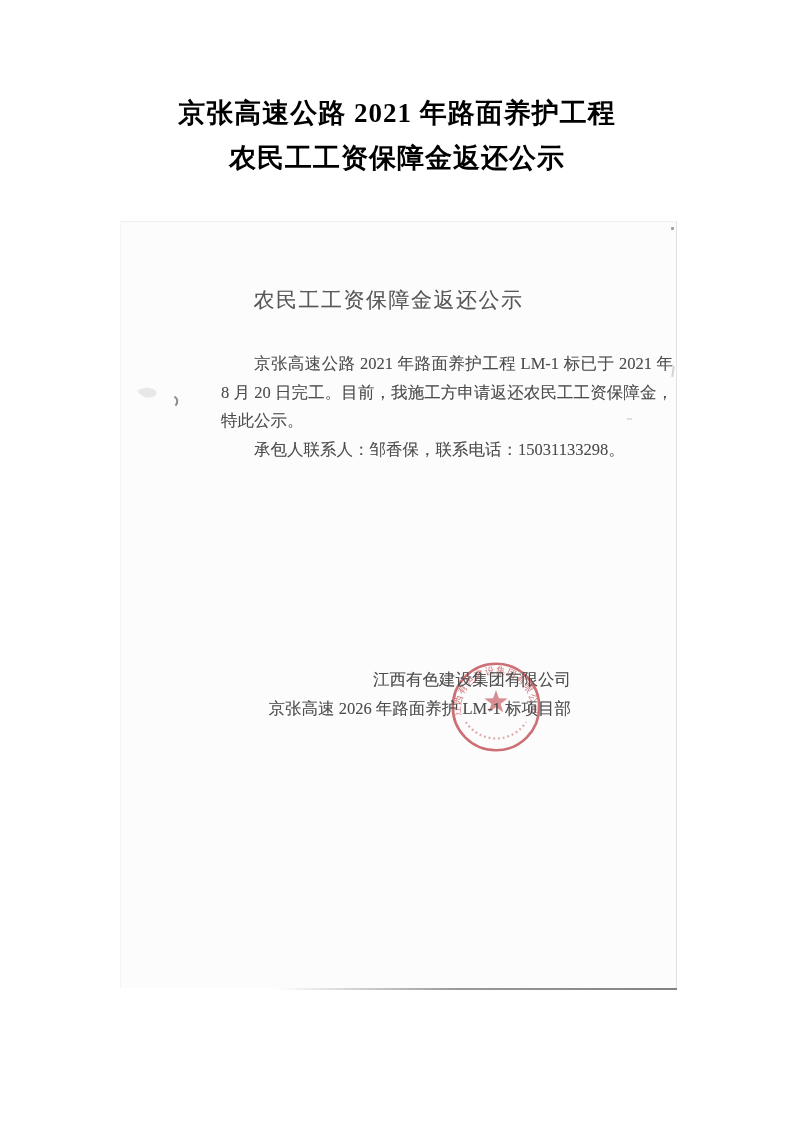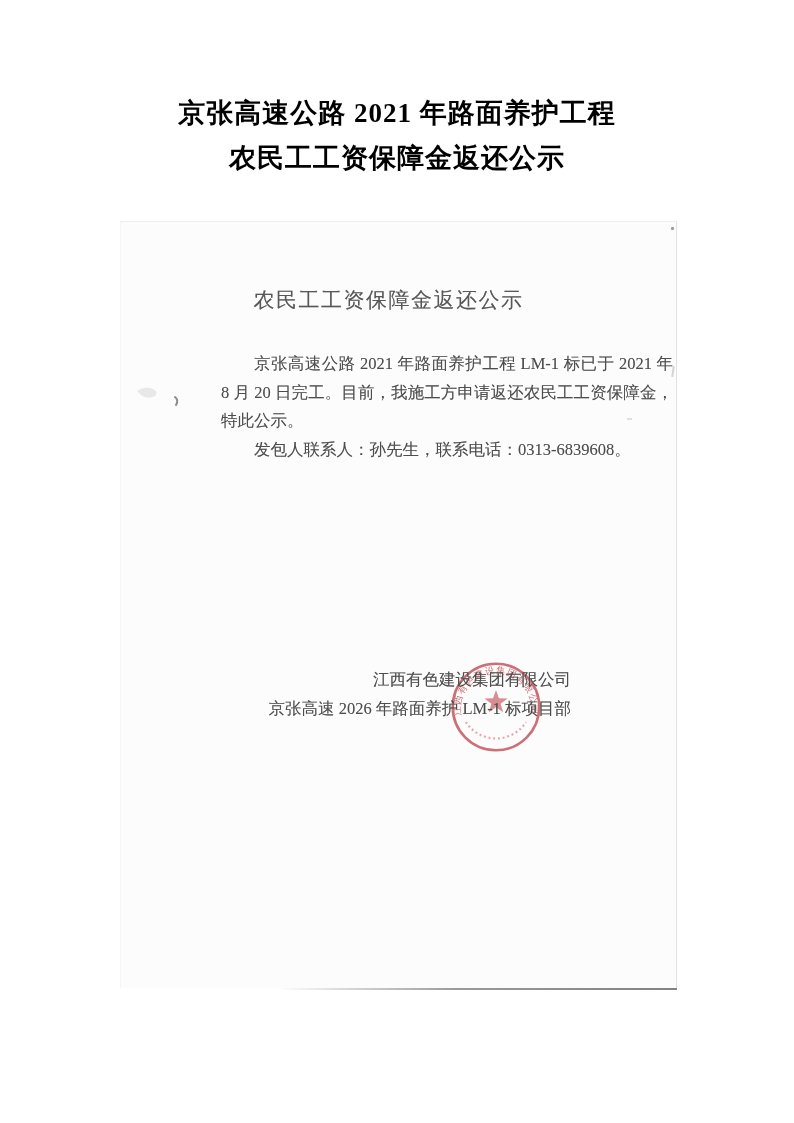--- a/index.html
+++ b/index.html
@@ -93,21 +93,21 @@
     <div>京张高速公路 2021 年路面养护工程</div>
     <div>农民工工资保障金返还公示</div>
   </header>
 
   <div class="scan">
 
     <div class="scan-title">农民工工资保障金返还公示</div>
 
     <div class="scan-body">
       <p>京张高速公路 2021 年路面养护工程 LM-1 标已于 2021 年 8 月 20 日完工。目前，我施工方申请返还农民工工资保障金，特此公示。</p>
-      <p>发包人联系人：孙先生，联系电话：0313-6839608。</p>
+      <p>承包人联系人：邹香保，联系电话：15031133298。</p>
     </div>
 
     <svg class="seal" viewBox="0 0 100 100">
       <defs>
         <path id="sealTopArc" d="M 13.5 63 A 38 38 0 1 1 86.5 63" fill="none"></path>
       </defs>
       <circle cx="50" cy="50" r="46" fill="none" stroke="#c4585f" stroke-width="2.8"></circle>
       <text font-size="10" fill="#c4585f" letter-spacing="1" font-family="Liberation Serif, serif">
         <textPath href="#sealTopArc" startOffset="4">江西有色建设集团有限公司</textPath>
       </text>

